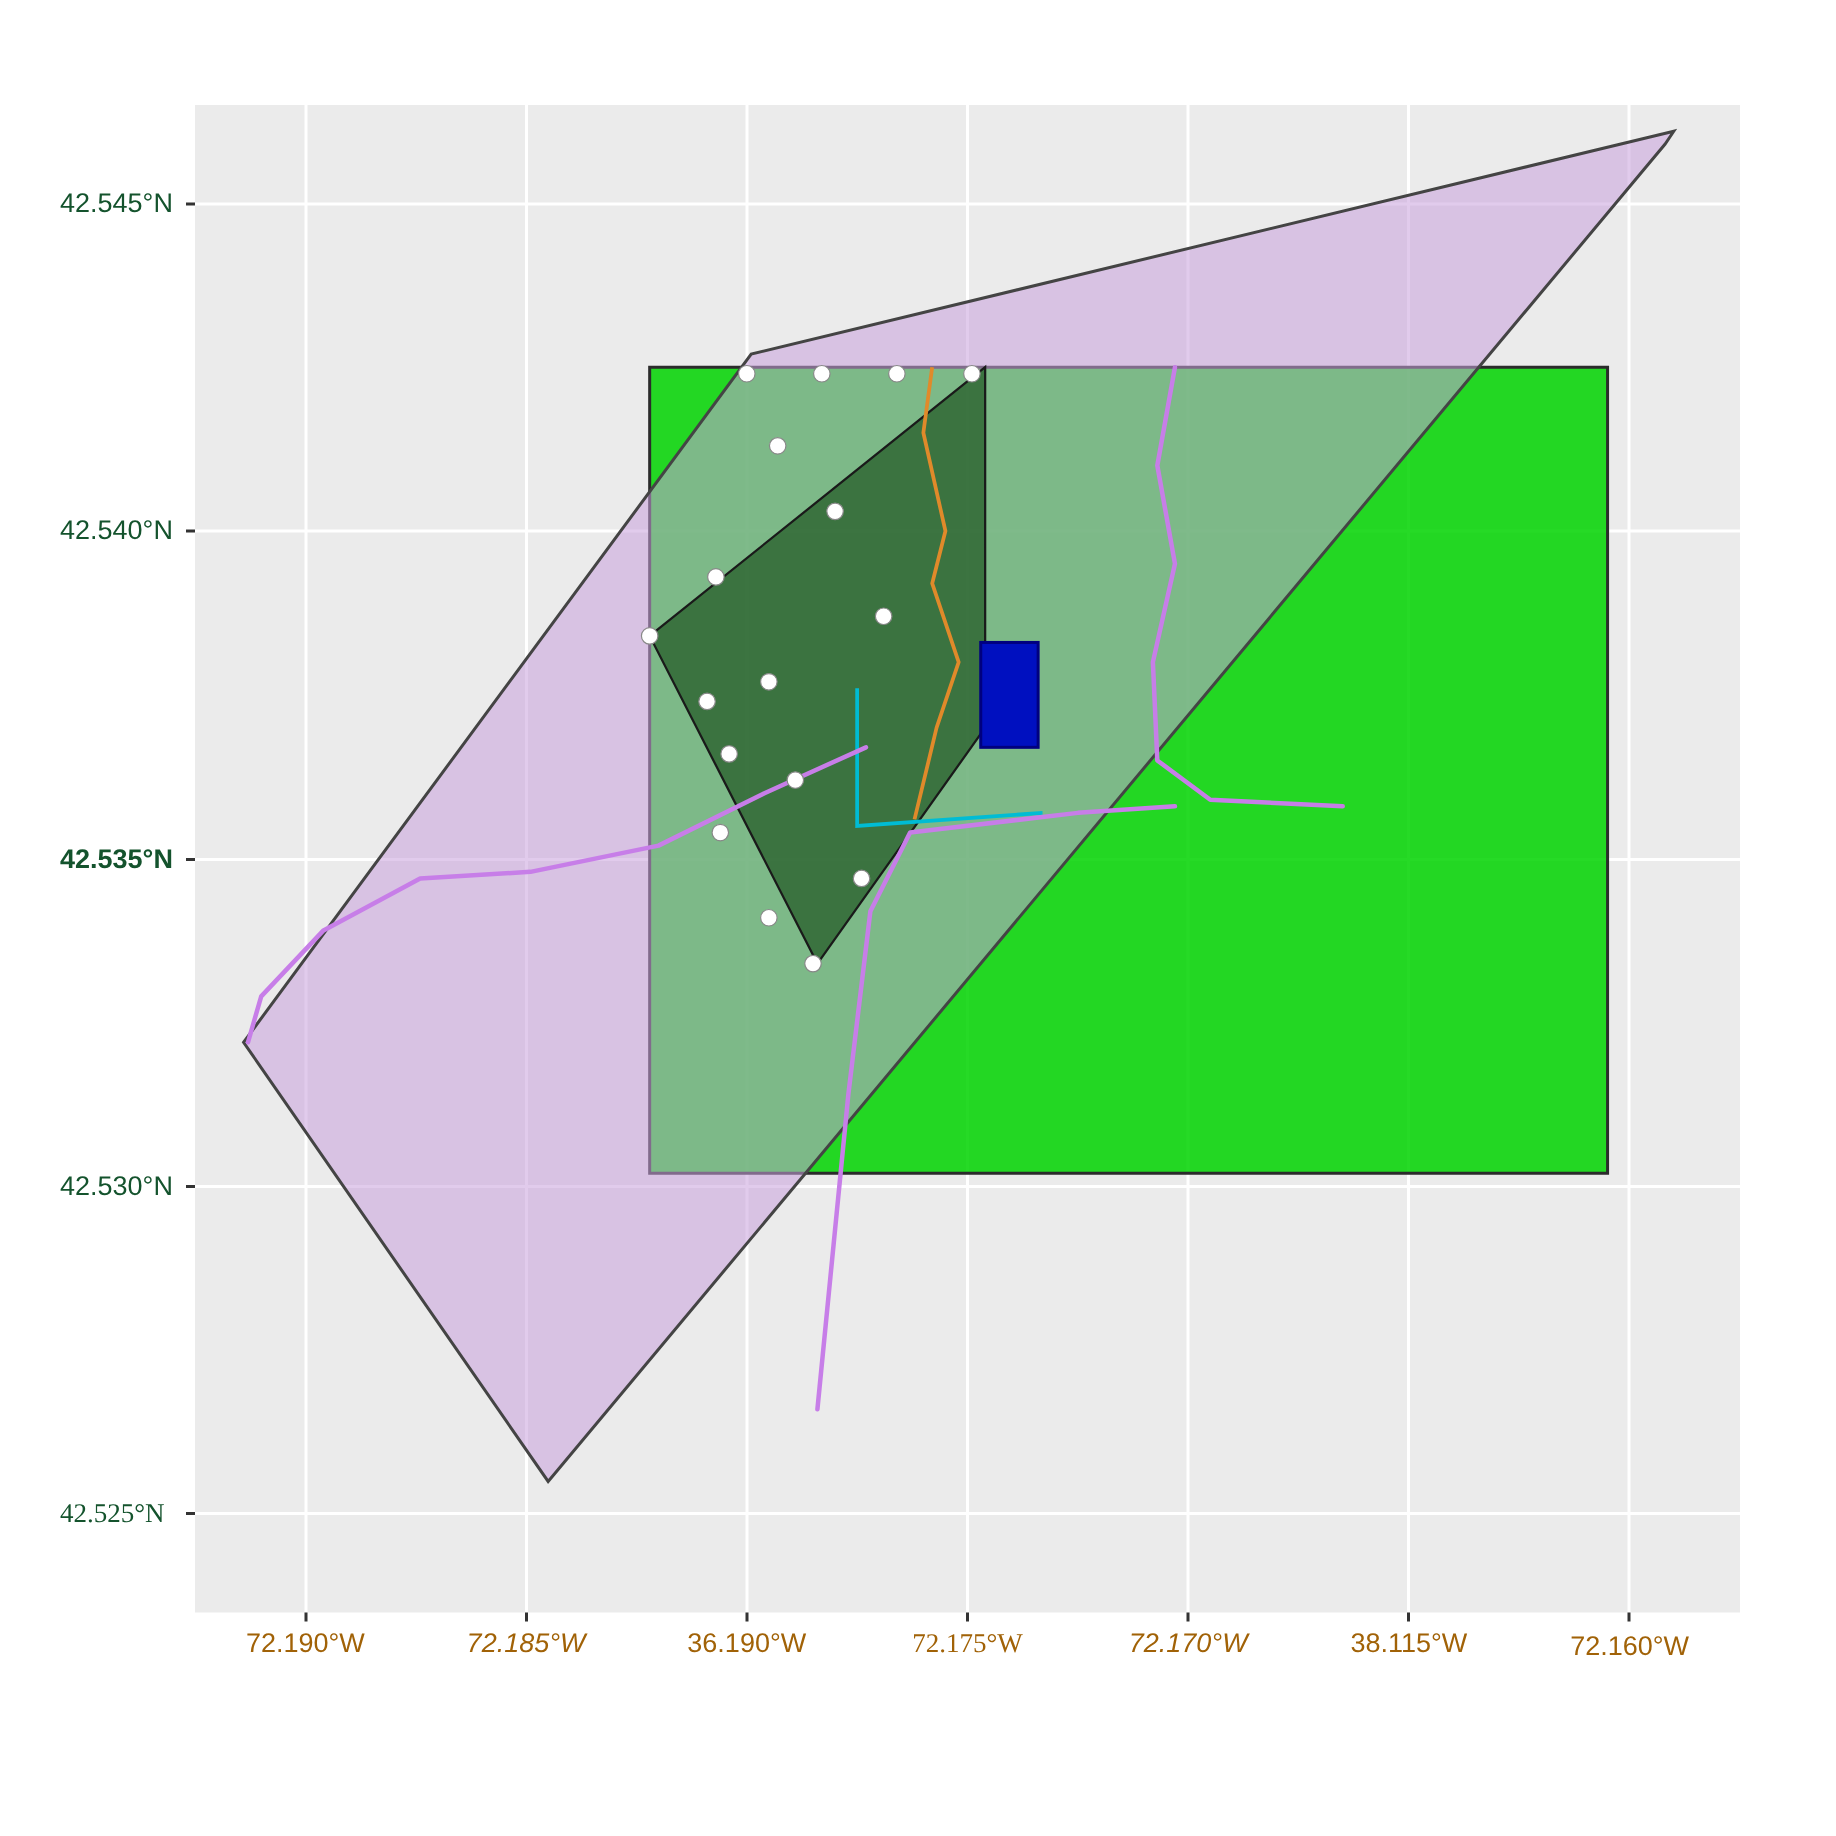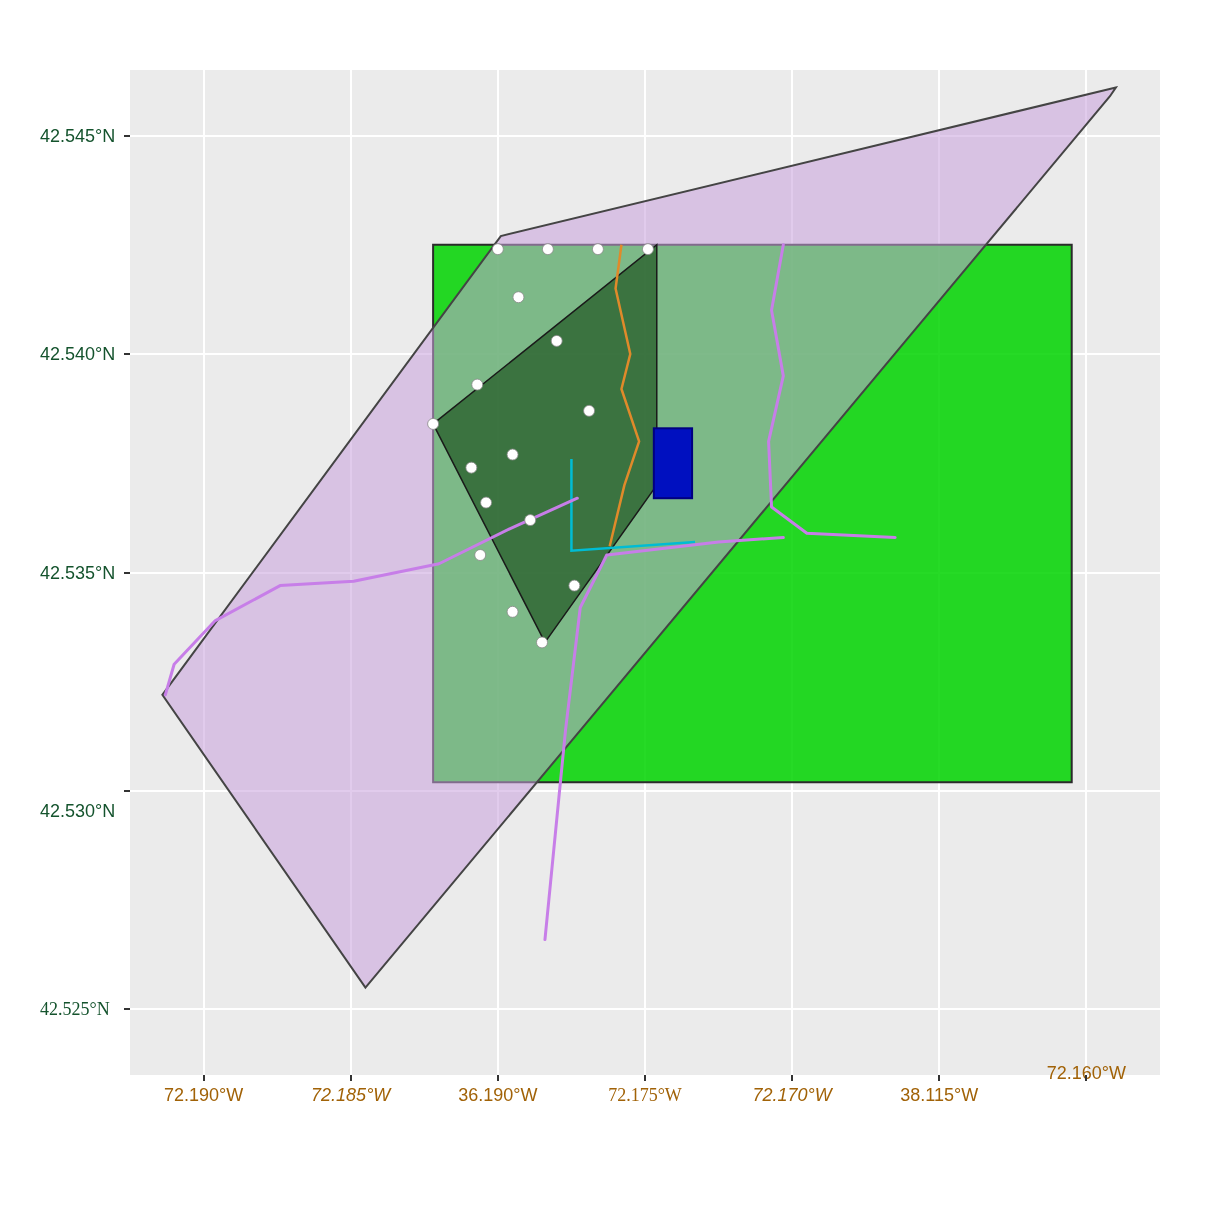--- a/index.html
+++ b/index.html
@@ -105,26 +105,26 @@
       </g>
     </svg>
 
   <div id="x-ticks">
       <div class="tick-label-x" style="left: 203.571px; top: 1085px;">72.190°W</div>
       <div class="tick-label-x" style="left: 350.714px; top: 1085px; font-style: italic;">72.185°W</div>
       <div class="tick-label-x" style="left: 497.857px; top: 1085px;">36.190°W</div>
       <div class="tick-label-x" style="left: 645px; top: 1085px; font-family: Liberation Serif, serif;">72.175°W</div>
       <div class="tick-label-x" style="left: 792.143px; top: 1085px; font-style: italic;">72.170°W</div>
       <div class="tick-label-x" style="left: 939.286px; top: 1085px;">38.115°W</div>
-      <div class="tick-label-x" style="left: 1086.43px; top: 1063px;">72.160°W</div>
+      <div class="tick-label-x" style="left: 1086.43px; top: 1087px;">72.160°W</div>
     </div>
   <div id="y-ticks">
       <div class="tick-label-y" style="top: 1009.46px; left: 40px; width: 80px; font-family: Liberation Serif, serif;">42.525°N</div>
-      <div class="tick-label-y" style="top: 790.978px; left: 40px; width: 80px; margin-top: 20px;">42.530°N</div>
-      <div class="tick-label-y" style="top: 572.5px; left: 40px; width: 80px;">42.535°N</div>
+      <div class="tick-label-y" style="top: 790.978px; left: 40px; width: 80px;">42.530°N</div>
+      <div class="tick-label-y" style="top: 572.5px; left: 40px; width: 80px; font-weight: bold;">42.535°N</div>
       <div class="tick-label-y" style="top: 354.022px; left: 40px; width: 80px;">42.540°N</div>
       <div class="tick-label-y" style="top: 135.543px; left: 40px; width: 80px;">42.545°N</div>
     </div>
 
 <div class="tick-mark" style="left: 202.571px; top: 1075px; width: 2px; height: 6px;"></div>
     <div class="tick-mark" style="left: 349.714px; top: 1075px; width: 2px; height: 6px;"></div>
     <div class="tick-mark" style="left: 496.857px; top: 1075px; width: 2px; height: 6px;"></div>
     <div class="tick-mark" style="left: 644px; top: 1075px; width: 2px; height: 6px;"></div>
     <div class="tick-mark" style="left: 791.143px; top: 1075px; width: 2px; height: 6px;"></div>
     <div class="tick-mark" style="left: 938.286px; top: 1075px; width: 2px; height: 6px;"></div>

